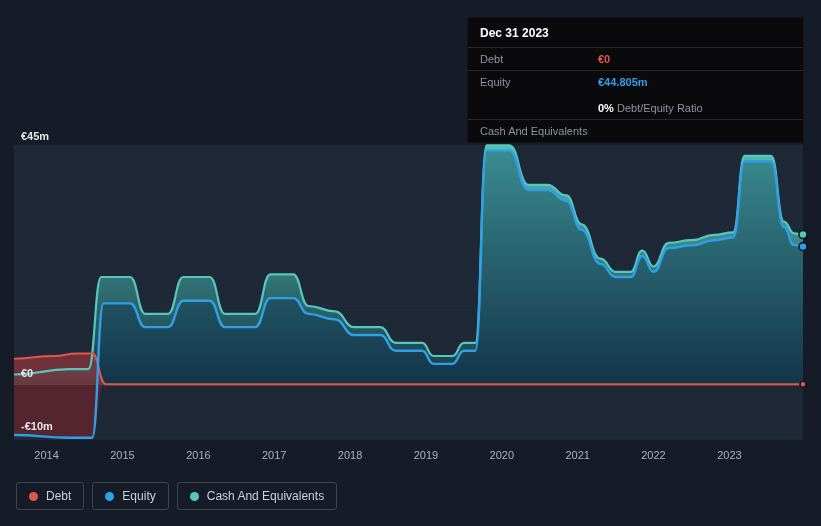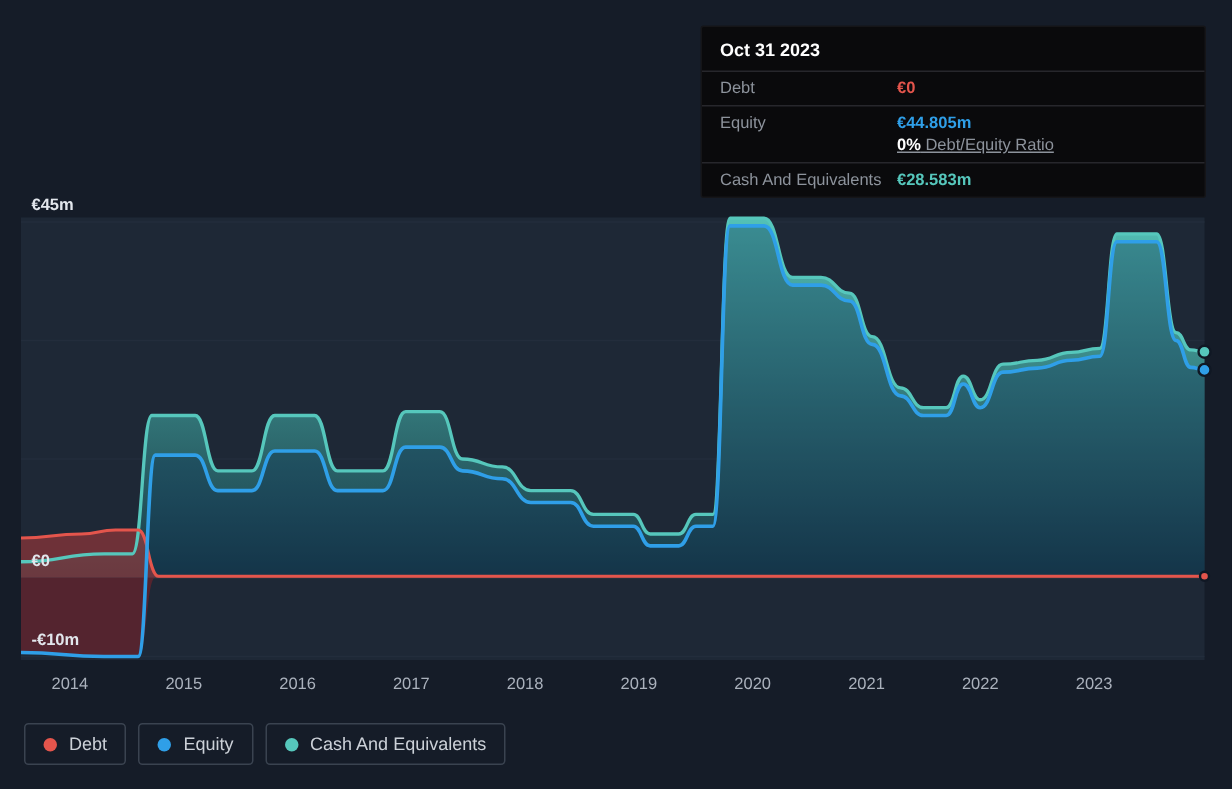--- a/index.html
+++ b/index.html
@@ -10,21 +10,21 @@
 
   
   .tooltip{position:absolute;left:467px;top:17px;width:337px;background:#0a0a0c;border:1px solid #151518;border-radius:2px;z-index:5;box-sizing:border-box;}
   .tt-title{color:#ffffff;font-size:12px;font-weight:700;padding:8px 12px 7px 12px;}
   .tt-row{display:grid;grid-template-columns:118px 1fr;padding:5px 12px;border-top:1px solid #27272c;font-size:11px;align-items:start;}
   .tt-label{color:#8d939c;}
   .tt-value{font-weight:600;}
   .v-debt{color:#e4554c;}
   .v-equity{color:#2f9fe8;}
   .v-cash{color:#56c7bc;}
-  .tt-sub{grid-column:2;margin-top:3px;color:#8d939c;text-decoration:underline;}
+  .tt-sub{grid-column:2;margin-top:14px;color:#8d939c;}
   .tt-sub b{color:#ffffff;font-weight:700;}
 
   
   .legend{position:absolute;left:16px;top:482px;display:flex;gap:8px;z-index:4;}
   .legend-item{display:flex;align-items:center;gap:8px;border:1px solid #3a4350;border-radius:3px;padding:6px 12px;color:#ccd1d8;font-size:12px;cursor:pointer;background:transparent;}
   .legend-dot{width:9px;height:9px;border-radius:50%;display:inline-block;flex:0 0 auto;}
 </style>
 </head>
 <body>
 
@@ -62,33 +62,32 @@
       <text x="274.2" y="459" fill="#aab1bc" font-size="11" text-anchor="middle">2017</text>
       <text x="350.1" y="459" fill="#aab1bc" font-size="11" text-anchor="middle">2018</text>
       <text x="425.9" y="459" fill="#aab1bc" font-size="11" text-anchor="middle">2019</text>
       <text x="501.8" y="459" fill="#aab1bc" font-size="11" text-anchor="middle">2020</text>
       <text x="577.7" y="459" fill="#aab1bc" font-size="11" text-anchor="middle">2021</text>
       <text x="653.5" y="459" fill="#aab1bc" font-size="11" text-anchor="middle">2022</text>
       <text x="729.4" y="459" fill="#aab1bc" font-size="11" text-anchor="middle">2023</text>
     </svg>
 
   <div class="tooltip">
-    <div class="tt-title">Oct 31 2023</div>
+    <div class="tt-title">Dec 31 2023</div>
     <div class="tt-row">
       <span class="tt-label">Debt</span>
       <span class="tt-value v-debt">€0</span>
     </div>
     <div class="tt-row">
       <span class="tt-label">Equity</span>
       <span class="tt-value v-equity">€44.805m</span>
       <span class="tt-sub"><b>0%</b><span> Debt/Equity Ratio</span></span>
     </div>
     <div class="tt-row">
       <span class="tt-label">Cash And Equivalents</span>
-      <span class="tt-value v-cash">€28.583m</span>
     </div>
   </div>
 
   <div class="legend">
     <div class="legend-item">
       <span class="legend-dot" style="background: rgb(228, 85, 76);"></span>
       <span>Debt</span>
     </div>
     <div class="legend-item">
       <span class="legend-dot" style="background: rgb(47, 159, 232);"></span>

